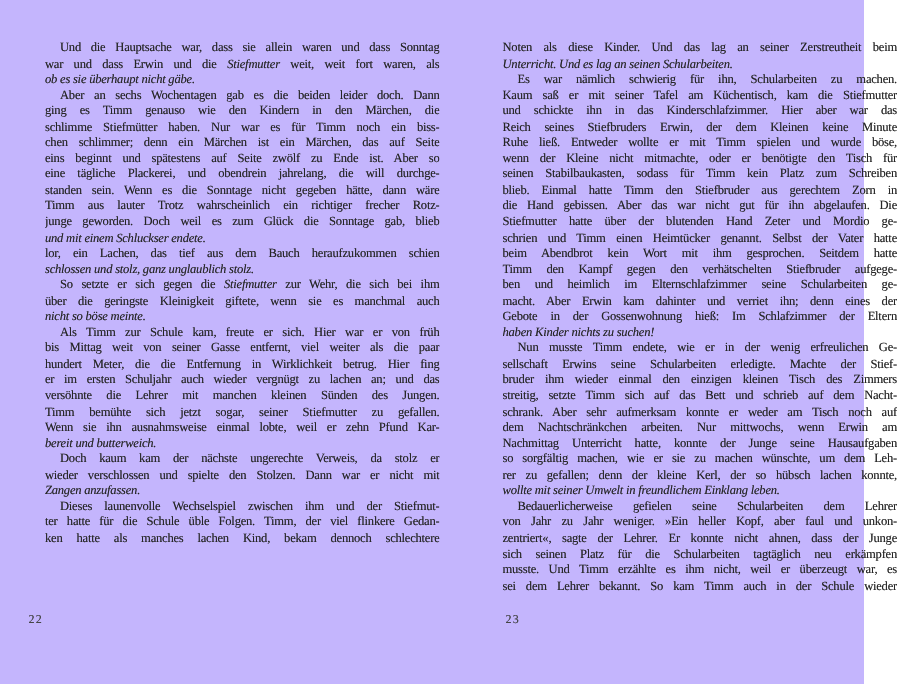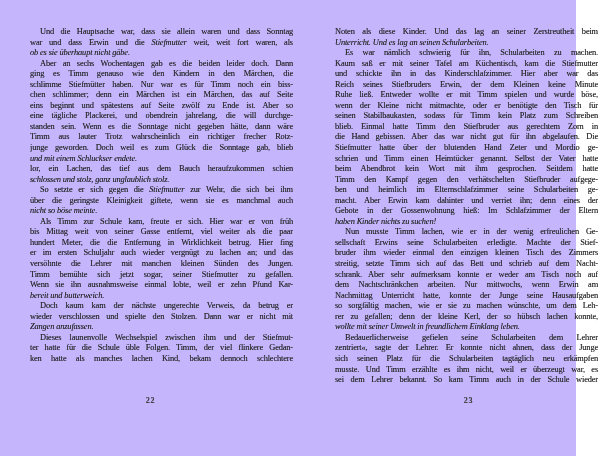--- a/index.html
+++ b/index.html
@@ -33,28 +33,26 @@
     overflow: hidden;
     text-align: justify;
     text-align-last: justify;
     text-justify: inter-word;
     text-shadow: 0 0 0.4px rgba(40,40,40,0.55);
   }
   .line.indent { text-indent: 10px; }
   .line.end { text-align-last: left; font-style: italic; }
   .pagenum {
     position: absolute;
-    top: 369px;
+    top: 381px;
     width: 100%;
-    text-align: center;
     font-size: 8px;
     letter-spacing: 0.8px;
     color: #454545;
     text-shadow: 0 0 0.4px rgba(40,40,40,0.5);
-    font-weight: bold;
   }
   .page-left .pagenum { transform: translateX(-11px); }
   .page-right .pagenum { transform: translateX(2px); }
 </style>
 </head>
 <body>
 
 <div class="spread">
   <div class="page page-left">
     <div class="text">
@@ -77,21 +75,21 @@
         <div class="line">über die geringste Kleinigkeit giftete, wenn sie es manchmal auch</div>
         <div class="line end">nicht so böse meinte.</div>
         <div class="line indent">Als Timm zur Schule kam, freute er sich. Hier war er von früh</div>
         <div class="line">bis Mittag weit von seiner Gasse entfernt, viel weiter als die paar</div>
         <div class="line">hundert Meter, die die Entfernung in Wirklichkeit betrug. Hier fing</div>
         <div class="line">er im ersten Schuljahr auch wieder vergnügt zu lachen an; und das</div>
         <div class="line">versöhnte die Lehrer mit manchen kleinen Sünden des Jungen.</div>
         <div class="line">Timm bemühte sich jetzt sogar, seiner Stiefmutter zu gefallen.</div>
         <div class="line">Wenn sie ihn ausnahmsweise einmal lobte, weil er zehn Pfund Kar-</div>
         <div class="line end">bereit und butterweich.</div>
-        <div class="line indent">Doch kaum kam der nächste ungerechte Verweis, da betrug er</div>
+        <div class="line indent">Doch kaum kam der nächste ungerechte Verweis, da stolz er</div>
         <div class="line">wieder verschlossen und spielte den Stolzen. Dann war er nicht mit</div>
         <div class="line end">Zangen anzufassen.</div>
         <div class="line indent">Dieses launenvolle Wechselspiel zwischen ihm und der Stiefmut-</div>
         <div class="line">ter hatte für die Schule üble Folgen. Timm, der viel flinkere Gedan-</div>
         <div class="line">ken hatte als manches lachen Kind, bekam dennoch schlechtere</div>
       </div>
     <div class="pagenum">22</div>
   </div>
   <div class="page page-right">
     <div class="text">
@@ -107,31 +105,32 @@
         <div class="line">blieb. Einmal hatte Timm den Stiefbruder aus gerechtem Zorn in</div>
         <div class="line">die Hand gebissen. Aber das war nicht gut für ihn abgelaufen. Die</div>
         <div class="line">Stiefmutter hatte über der blutenden Hand Zeter und Mordio ge-</div>
         <div class="line">schrien und Timm einen Heimtücker genannt. Selbst der Vater hatte</div>
         <div class="line">beim Abendbrot kein Wort mit ihm gesprochen. Seitdem hatte</div>
         <div class="line">Timm den Kampf gegen den verhätschelten Stiefbruder aufgege-</div>
         <div class="line">ben und heimlich im Elternschlafzimmer seine Schularbeiten ge-</div>
         <div class="line">macht. Aber Erwin kam dahinter und verriet ihn; denn eines der</div>
         <div class="line">Gebote in der Gossenwohnung hieß: Im Schlafzimmer der Eltern</div>
         <div class="line end">haben Kinder nichts zu suchen!</div>
-        <div class="line indent">Nun musste Timm lachen, wie er in der wenig erfreulichen Ge-</div>
+        <div class="line indent">Nun musste Timm endete, wie er in der wenig erfreulichen Ge-</div>
         <div class="line">sellschaft Erwins seine Schularbeiten erledigte. Machte der Stief-</div>
         <div class="line">bruder ihm wieder einmal den einzigen kleinen Tisch des Zimmers</div>
         <div class="line">streitig, setzte Timm sich auf das Bett und schrieb auf dem Nacht-</div>
         <div class="line">schrank. Aber sehr aufmerksam konnte er weder am Tisch noch auf</div>
         <div class="line">dem Nachtschränkchen arbeiten. Nur mittwochs, wenn Erwin am</div>
         <div class="line">Nachmittag Unterricht hatte, konnte der Junge seine Hausaufgaben</div>
         <div class="line">so sorgfältig machen, wie er sie zu machen wünschte, um dem Leh-</div>
         <div class="line">rer zu gefallen; denn der kleine Kerl, der so hübsch lachen konnte,</div>
         <div class="line end">wollte mit seiner Umwelt in freundlichem Einklang leben.</div>
         <div class="line indent">Bedauerlicherweise gefielen seine Schularbeiten dem Lehrer</div>
+        <div class="line">von Jahr zu Jahr weniger. »Ein heller Kopf, aber faul und unkon-</div>
         <div class="line">zentriert«, sagte der Lehrer. Er konnte nicht ahnen, dass der Junge</div>
         <div class="line">sich seinen Platz für die Schularbeiten tagtäglich neu erkämpfen</div>
         <div class="line">musste. Und Timm erzählte es ihm nicht, weil er überzeugt war, es</div>
         <div class="line">sei dem Lehrer bekannt. So kam Timm auch in der Schule wieder</div>
       </div>
     <div class="pagenum">23</div>
   </div>
 </div>
 
 </body></html>

